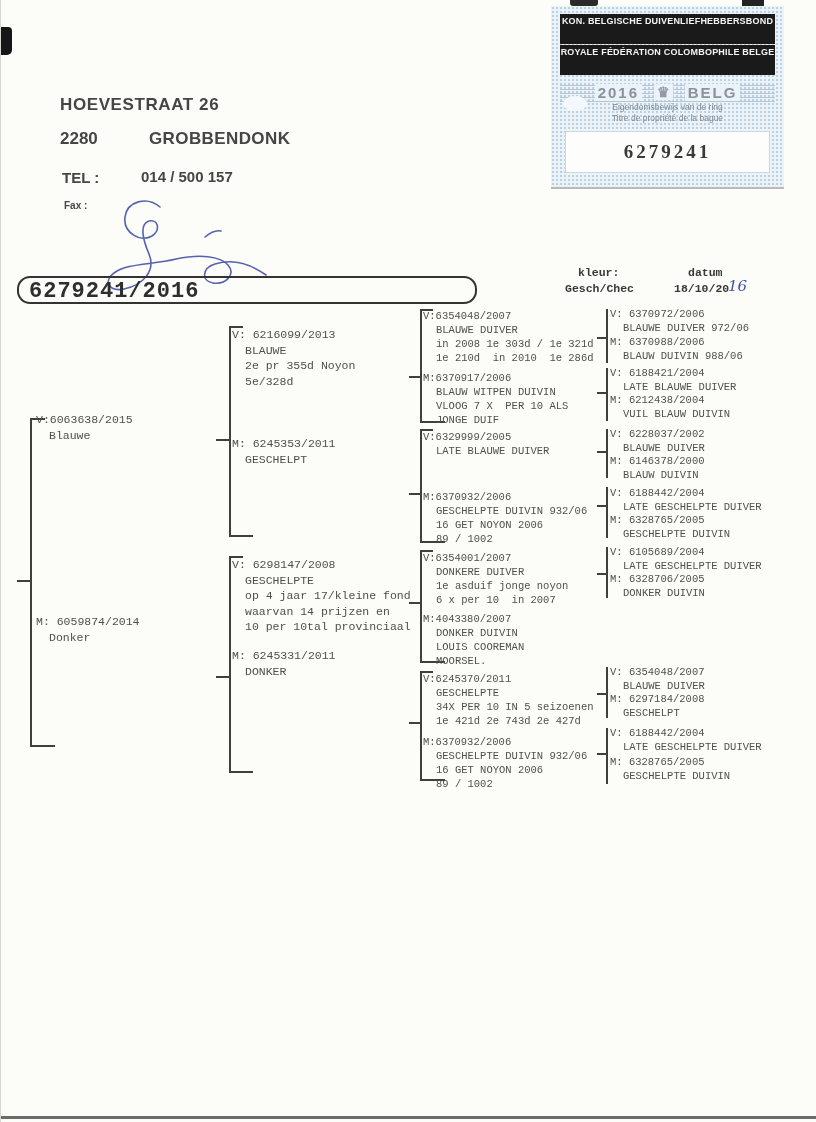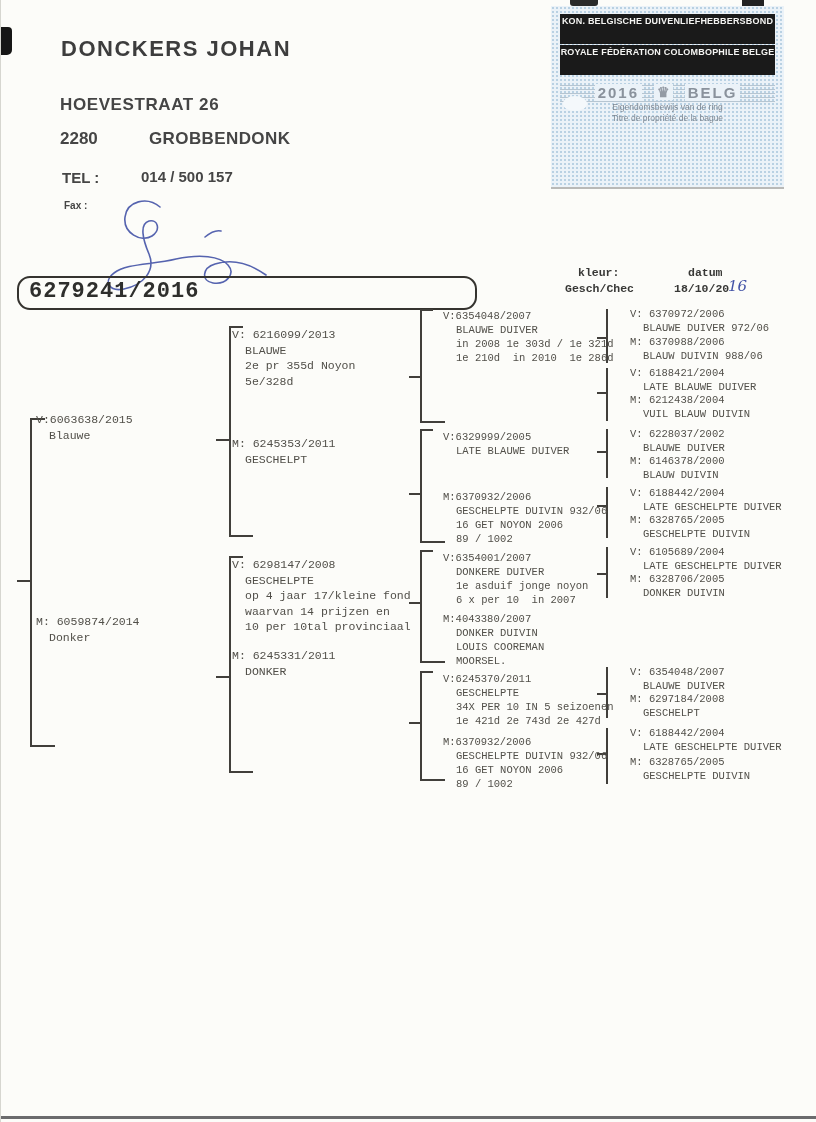--- a/index.html
+++ b/index.html
@@ -47,59 +47,58 @@
   .stamp-own{text-align:center;font-size:8.5px;color:#7d8792;line-height:11px;}
   .stamp-own2{margin-top:0;text-align:center;font-size:8.5px;color:#7d8792;line-height:11px;}
   .stamp-hole{position:absolute;left:12px;top:90px;width:24px;height:15px;background:#f4f8fb;
               border-radius:50%;}
   .stamp-numbox{margin-top:7px;margin-left:5px;margin-right:5px;height:40px;background:#fdfdfc;
                 border:1px solid #ccd6dd;display:flex;justify-content:center;align-items:center;
                 font-family:"Liberation Serif",serif;font-size:19px;font-weight:bold;
                 letter-spacing:3px;color:#3a3a3a;}
 
   
-  .ringbox{position:absolute;left:17px;top:276px;width:460px;height:34px;
+  .ringbox{position:absolute;left:17px;top:276px;width:460px;height:28px;
            border:2.5px solid #35332f;border-radius:13px;background:transparent;
            line-height:28px;padding-left:10px;box-sizing:border-box;
            font-family:"Liberation Mono",monospace;font-size:22px;font-weight:600;
            letter-spacing:1px;color:#2e2e2c;}
 
   
   .meta{font-family:"Liberation Mono",monospace;font-weight:bold;font-size:11.5px;color:#383836;}
   .m-kleur{left:578px;top:266px;}
   .m-kleurv{left:565px;top:282px;}
   .m-datum{left:688px;top:266px;}
   .m-datumv{left:674px;top:282px;}
   .m-hand{left:728px;top:277px;font-family:"DejaVu Serif",serif;font-style:italic;
           font-weight:normal;font-size:15px;color:var(--hand-blue);}
 
   
   .node{position:absolute;font-family:"Liberation Mono",monospace;color:var(--ink);
         white-space:pre;}
   .node div+div{padding-left:13px;}
   .g12{font-size:11.5px;line-height:15.5px;}
-  .g34{font-size:10.5px;line-height:14px;padding-left:20px;}
+  .g34{font-size:10.5px;line-height:14px;}
 
   svg.lines,svg.sig{position:absolute;left:0;top:0;pointer-events:none;}
   svg.lines path{stroke:var(--line);stroke-width:2;fill:none;}
   svg.sig path{stroke:var(--hand-blue);stroke-width:1.6;fill:none;
                stroke-linecap:round;opacity:.9;}
 </style>
 </head>
 <body>
 
 <div class="page">
 
   <div class="wedge"></div>
   <div class="tape1"></div>
   <div class="tape2"></div>
   <div class="bottomline"></div>
   <div class="leftline"></div>
 
-  <div class="abs h-name">DONCKERS JOHAN</div>
   <div class="abs h-street">HOEVESTRAAT 26</div>
   <div class="abs h-zip">2280</div>
   <div class="abs h-city">GROBBENDONK</div>
   <div class="abs h-tel-label">TEL :</div>
   <div class="abs h-tel">014 / 500 157</div>
   <div class="abs h-fax">Fax :</div>
 
   <svg class="sig" width="816" height="1122" viewBox="0 0 816 1122">
     <path d="M160,207 C147,196 127,201 125,217 C123,233 141,243 152,236 C161,230 158,219 149,221
              C139,224 143,240 149,254 C156,271 143,285 124,289 C109,292 103,281 114,273
@@ -112,20 +111,21 @@
     <div class="stamp-bar">KON. BELGISCHE DUIVENLIEFHEBBERSBOND</div>
     <div class="stamp-bar">ROYALE FÉDÉRATION COLOMBOPHILE BELGE</div>
     <div class="stamp-year">
       <span>2016</span>
       <span class="crown">♛</span>
       <span>BELG</span>
     </div>
     <div class="stamp-own">Eigendomsbewijs van de ring</div>
     <div class="stamp-own2">Titre de propriété de la bague</div>
     <div class="stamp-hole"></div>
+    <div class="stamp-numbox">6279241</div>
   </div>
 
   <div class="ringbox">6279241/2016</div>
 
   <div class="abs meta m-kleur">kleur:</div>
   <div class="abs meta m-kleurv">Gesch/Chec</div>
   <div class="abs meta m-datum">datum</div>
   <div class="abs meta m-datumv">18/10/20</div>
   <div class="abs m-hand">16</div>
 
@@ -162,20 +162,21 @@
 
   <div class="node g12" style="left:36px;top:412px"><div>V:6063638/2015</div><div>Blauwe</div></div>
   <div class="node g12" style="left:36px;top:614px"><div>M: 6059874/2014</div><div>Donker</div></div>
 
   <div class="node g12" style="left:232px;top:327px"><div>V: 6216099/2013</div><div>BLAUWE</div><div>2e pr 355d Noyon</div><div>5e/328d</div></div>
   <div class="node g12" style="left:232px;top:436px"><div>M: 6245353/2011</div><div>GESCHELPT</div></div>
   <div class="node g12" style="left:232px;top:557px"><div>V: 6298147/2008</div><div>GESCHELPTE</div><div>op 4 jaar 17/kleine fond</div><div>waarvan 14 prijzen en</div><div>10 per 10tal provinciaal</div></div>
   <div class="node g12" style="left:232px;top:648px"><div>M: 6245331/2011</div><div>DONKER</div></div>
 
   <div class="node g34" style="left:423px;top:309px"><div>V:6354048/2007</div><div>BLAUWE DUIVER</div><div>in 2008 1e 303d / 1e 321d</div><div>1e 210d  in 2010  1e 286d</div></div>
+  <div class="node g34" style="left:423px;top:371px"><div>M:6370917/2006</div><div>BLAUW WITPEN DUIVIN</div><div>VLOOG 7 X  PER 10 ALS</div><div>JONGE DUIF</div></div>
   <div class="node g34" style="left:423px;top:430px"><div>V:6329999/2005</div><div>LATE BLAUWE DUIVER</div></div>
   <div class="node g34" style="left:423px;top:490px"><div>M:6370932/2006</div><div>GESCHELPTE DUIVIN 932/06</div><div>16 GET NOYON 2006</div><div>89 / 1002</div></div>
   <div class="node g34" style="left:423px;top:551px"><div>V:6354001/2007</div><div>DONKERE DUIVER</div><div>1e asduif jonge noyon</div><div>6 x per 10  in 2007</div></div>
   <div class="node g34" style="left:423px;top:612px"><div>M:4043380/2007</div><div>DONKER DUIVIN</div><div>LOUIS COOREMAN</div><div>MOORSEL.</div></div>
   <div class="node g34" style="left:423px;top:672px"><div>V:6245370/2011</div><div>GESCHELPTE</div><div>34X PER 10 IN 5 seizoenen</div><div>1e 421d 2e 743d 2e 427d</div></div>
   <div class="node g34" style="left:423px;top:735px"><div>M:6370932/2006</div><div>GESCHELPTE DUIVIN 932/06</div><div>16 GET NOYON 2006</div><div>89 / 1002</div></div>
 
   <div class="node g34" style="left:610px;top:307px"><div>V: 6370972/2006</div><div>BLAUWE DUIVER 972/06</div></div>
   <div class="node g34" style="left:610px;top:335px"><div>M: 6370988/2006</div><div>BLAUW DUIVIN 988/06</div></div>
   <div class="node g34" style="left:610px;top:366px"><div>V: 6188421/2004</div><div>LATE BLAUWE DUIVER</div></div>

